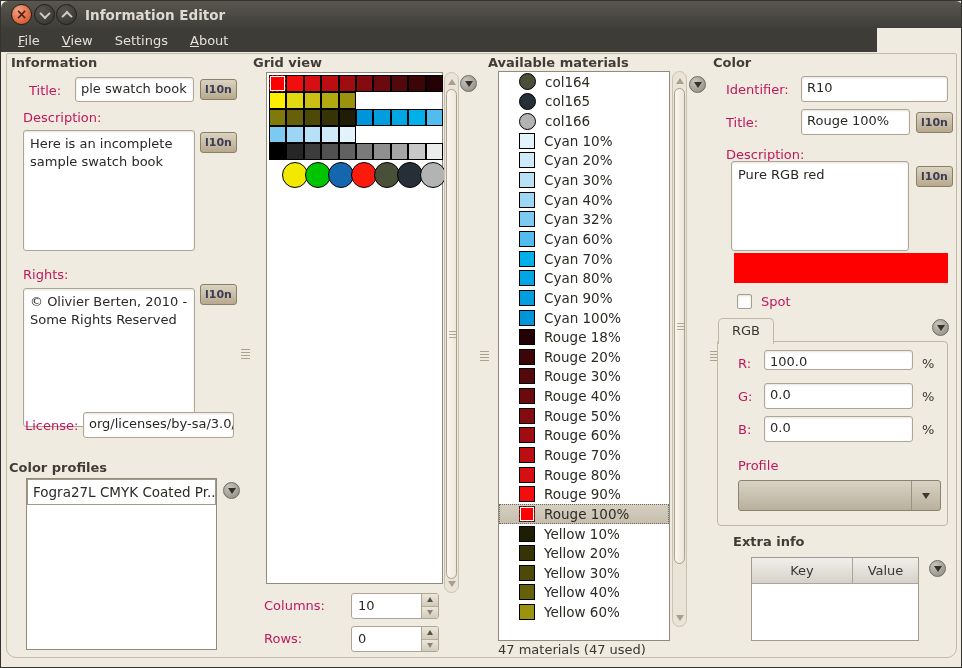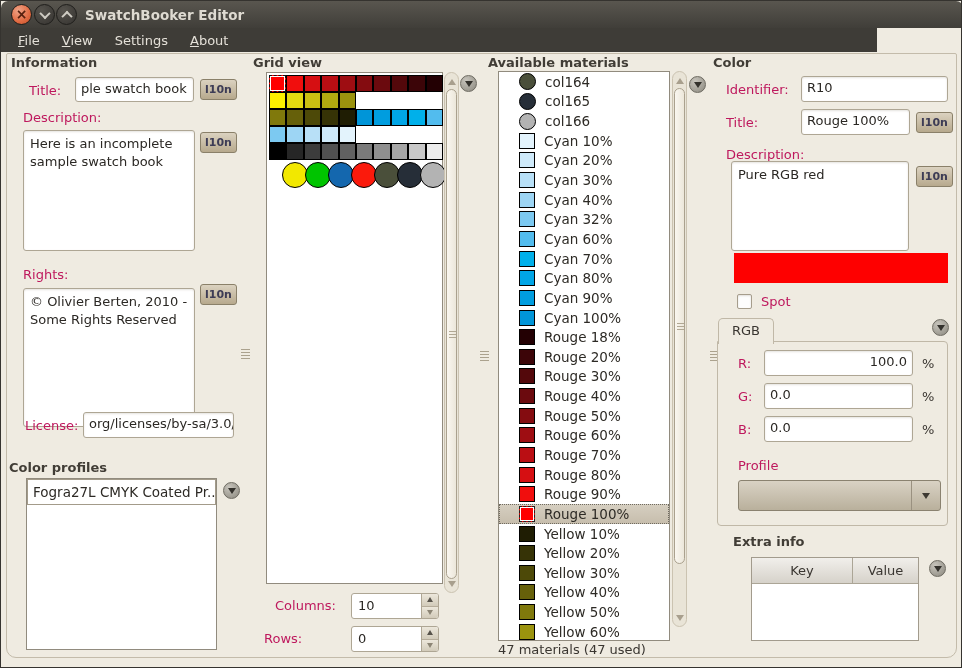--- a/index.html
+++ b/index.html
@@ -87,21 +87,21 @@
   <div class="titlebar">
     <div class="winbtn btn-close">
         <span class="xglyph">×</span>
       </div>
     <div class="winbtn btn-min">
         <span class="chev down"></span>
       </div>
     <div class="winbtn btn-max">
         <span class="chev up"></span>
       </div>
-    <span class="wtitle">SwatchBooker Editor</span>
+    <span class="wtitle">Information Editor</span>
   </div>
 
   <div class="menubar">
       <span class="menu-item"><span class="ul">F</span>ile</span>
       <span class="menu-item"><span class="ul">V</span>iew</span>
       <span class="menu-item">Settings</span>
       <span class="menu-item"><span class="ul">A</span>bout</span>
     </div>
 
   <div class="frame"></div>
@@ -147,21 +147,21 @@
     <span class="sbarrow up" style="left:3px;top:6px;"></span>
     <div class="sbthumb" style="top:16px;height:490px;">
         <span class="grip" style="top:241px;"></span>
       </div>
     <span class="sbarrow dn" style="left:3px;bottom:5px;"></span>
   </div>
   <div class="disc" style="left:459px;top:74px;">
       <span class="tri"></span>
     </div>
 
-  <div class="lbl" style="left:263px;top:597px;margin-left:11px;">Columns:</div>
+  <div class="lbl" style="left:263px;top:597px;">Columns:</div>
   <div class="spin" style="left:350px;top:592px;">
     <span class="val">10</span>
     <span class="spinbtns">
         <span class="spinbtn up">
           <span class="microtri-up"></span>
         </span>
         <span class="spinbtn dn">
           <span class="microtri-dn"></span>
         </span>
       </span>
@@ -283,24 +283,20 @@
       </div>
       <div class="mat-row">
         <span class="mswatch" style="background: rgb(77, 73, 8);"></span>
         <span class="mlabel">Yellow 30%</span>
       </div>
       <div class="mat-row">
         <span class="mswatch" style="background: rgb(102, 96, 10);"></span>
         <span class="mlabel">Yellow 40%</span>
       </div>
       <div class="mat-row">
-        <span class="mswatch" style="background: rgb(128, 121, 12);"></span>
-        <span class="mlabel">Yellow 50%</span>
-      </div>
-      <div class="mat-row">
         <span class="mswatch" style="background: rgb(155, 147, 14);"></span>
         <span class="mlabel">Yellow 60%</span>
       </div>
     </div>
   <div class="sbtrack" style="left:671px;top:70px;height:556px;">
     <span class="sbarrow up" style="left:3px;top:6px;"></span>
     <div class="sbthumb" style="top:16px;height:476px;">
         <span class="grip" style="top:234px;"></span>
       </div>
     <span class="sbarrow dn" style="left:3px;bottom:5px;"></span>
@@ -327,21 +323,21 @@
   <div class="checkbox" style="left:736px;top:293px;"></div>
   <div class="lbl" style="left:760px;top:293px;">Spot</div>
 
   <div class="tab" style="left:717px;top:317px;">RGB</div>
   <div class="notebook" style="left:716px;top:340px;width:231px;height:185px;"></div>
   <div class="disc" style="left:931px;top:318px;">
       <span class="tri"></span>
     </div>
 
   <div class="lbl" style="left:737px;top:355px;">R:</div>
-  <div class="tinput" style="left:763px;top:349px;width:149px;height:26px;text-align:right;">100.0</div>
+  <div class="tinput" style="left:763px;top:349px;width:149px;height:20px;">100.0</div>
   <div class="pct" style="left:921px;top:355px;">%</div>
 
   <div class="lbl" style="left:737px;top:388px;">G:</div>
   <div class="tinput" style="left:763px;top:382px;width:149px;height:26px;">0.0</div>
   <div class="pct" style="left:921px;top:388px;">%</div>
 
   <div class="lbl" style="left:737px;top:421px;">B:</div>
   <div class="tinput" style="left:763px;top:415px;width:149px;height:26px;">0.0</div>
   <div class="pct" style="left:921px;top:421px;">%</div>
 

